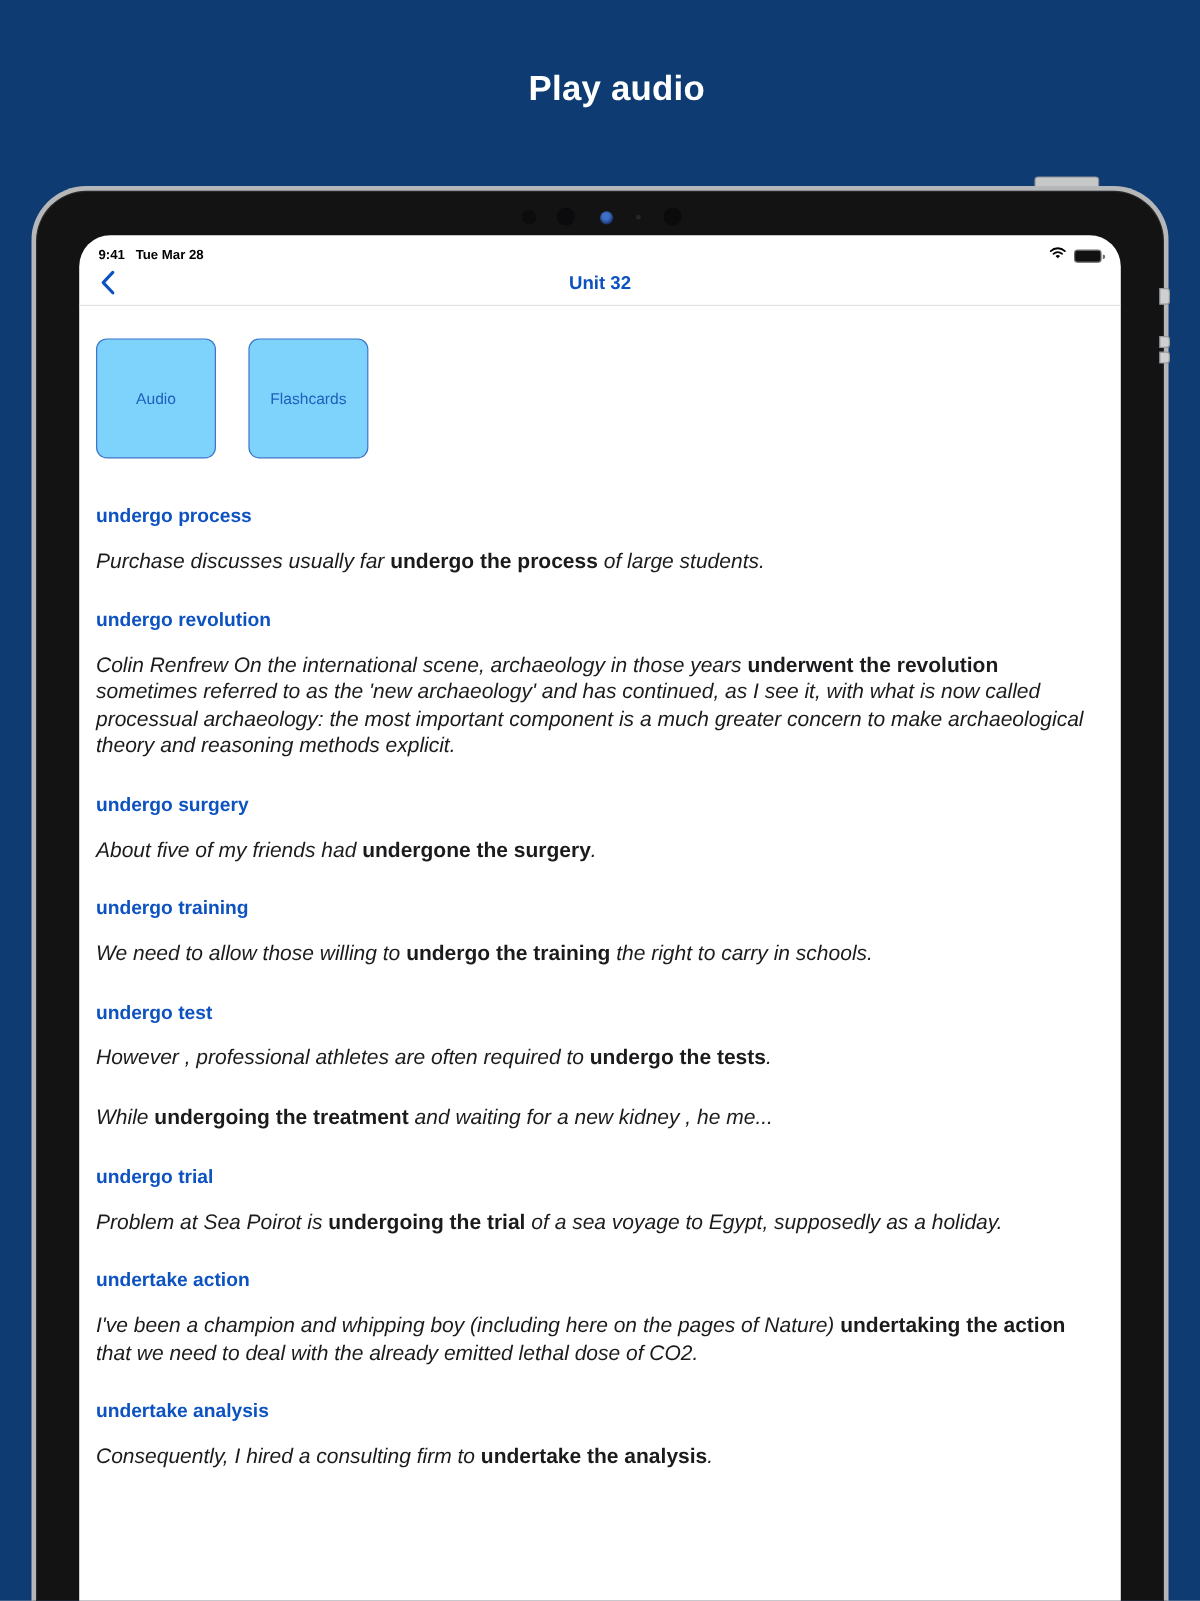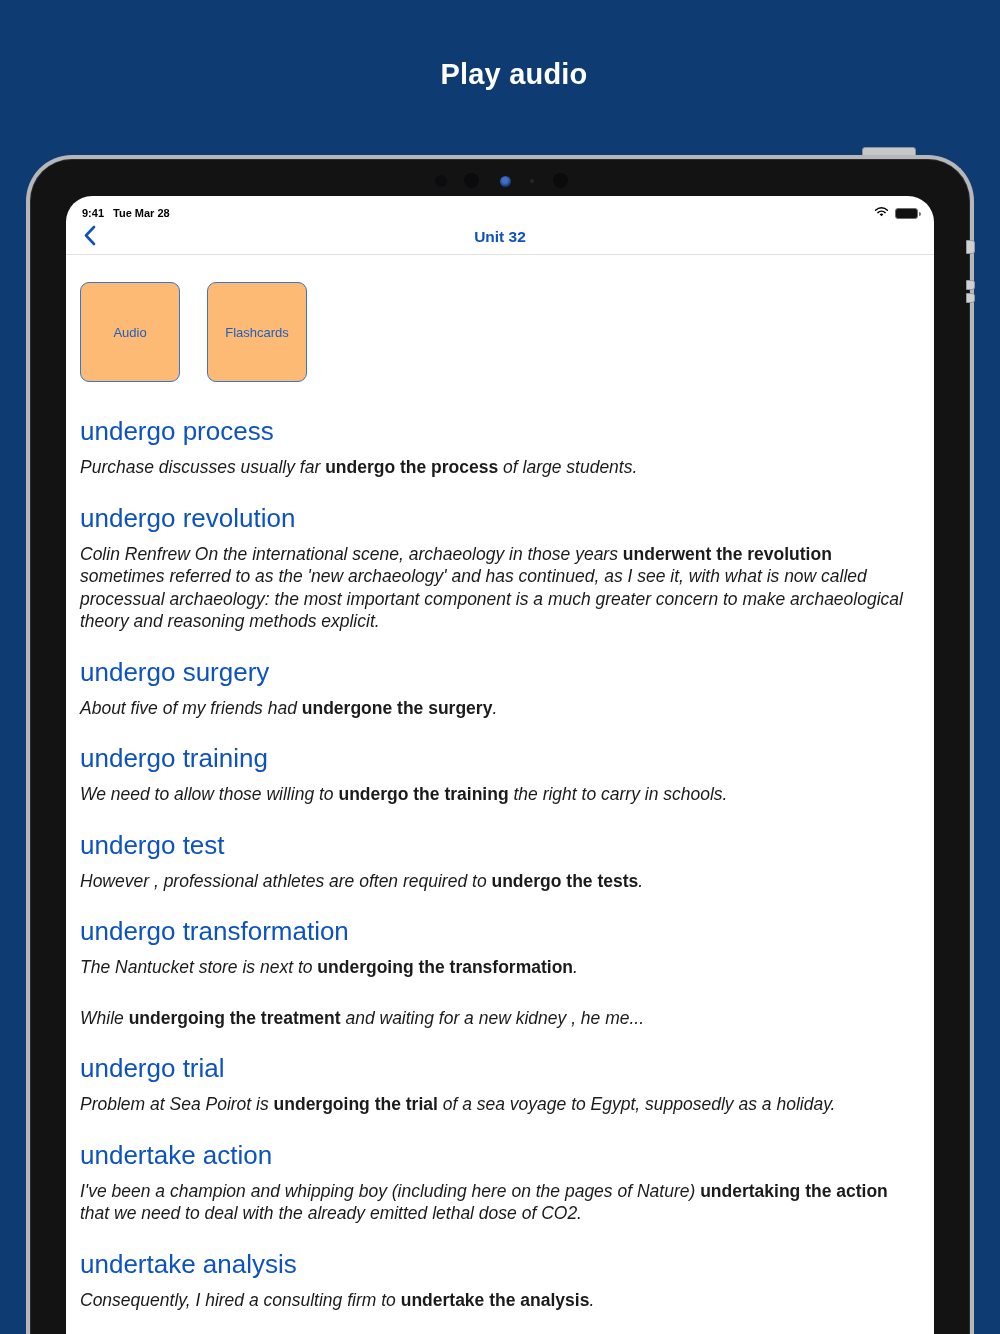--- a/index.html
+++ b/index.html
@@ -79,29 +79,29 @@
     position:absolute;left:10px;top:1px;width:28px;height:28px;
     background:none;border:none;padding:0;cursor:pointer;
     display:flex;align-items:center;justify-content:center;
   }
   .nav-title{
     position:absolute;left:0;right:0;top:6px;text-align:center;
     color:var(--accent);font-size:15.5px;font-weight:700;
   }
   .actions{display:flex;gap:27px;margin:27px 0 0 14px;}
   .action-button{
-    width:100px;height:100px;background:#fdba74;
+    width:100px;height:100px;background:#7dd3fc;
     border:1px solid var(--button-border);border-radius:9px;
     color:var(--button-label);font-size:13px;cursor:pointer;
     font-family:"Liberation Sans", sans-serif;
   }
   .entries{padding:38px 18px 20px 14px;}
   .entry-term{
     margin:0 0 14px 0;color:var(--accent);
-    font-size:26px;font-weight:400;line-height:22px;cursor:pointer;
+    font-size:16px;font-weight:700;line-height:22px;cursor:pointer;
   }
   .entry-sentence{
     margin:0 0 28px 0;color:var(--body-text);
     font-size:17.5px;line-height:22.5px;font-style:italic;
   }
   .seg-bold{font-style:normal;font-weight:700;}
 </style>
 </head>
 <body>
 
@@ -171,24 +171,20 @@
         </div>
         <div class="entry">
           <h3 class="entry-term">undergo training</h3>
           <p class="entry-sentence"><span class="seg">We need to allow those willing to </span><span class="seg-bold">undergo the training</span><span class="seg"> the right to carry in schools.</span></p>
         </div>
         <div class="entry">
           <h3 class="entry-term">undergo test</h3>
           <p class="entry-sentence"><span class="seg">However , professional athletes are often required to </span><span class="seg-bold">undergo the tests</span><span class="seg">.</span></p>
         </div>
         <div class="entry">
-          <h3 class="entry-term">undergo transformation</h3>
-          <p class="entry-sentence"><span class="seg">The Nantucket store is next to </span><span class="seg-bold">undergoing the transformation</span><span class="seg">.</span></p>
-        </div>
-        <div class="entry">
           <p class="entry-sentence"><span class="seg">While </span><span class="seg-bold">undergoing the treatment</span><span class="seg"> and waiting for a new kidney , he me...</span></p>
         </div>
         <div class="entry">
           <h3 class="entry-term">undergo trial</h3>
           <p class="entry-sentence"><span class="seg">Problem at Sea Poirot is </span><span class="seg-bold">undergoing the trial</span><span class="seg"> of a sea voyage to Egypt, supposedly as a holiday.</span></p>
         </div>
         <div class="entry">
           <h3 class="entry-term">undertake action</h3>
           <p class="entry-sentence"><span class="seg">I've been a champion and whipping boy (including here on the pages of Nature) </span><span class="seg-bold">undertaking the action</span><span class="seg"> that we need to deal with the already emitted lethal dose of CO2.</span></p>
         </div>

